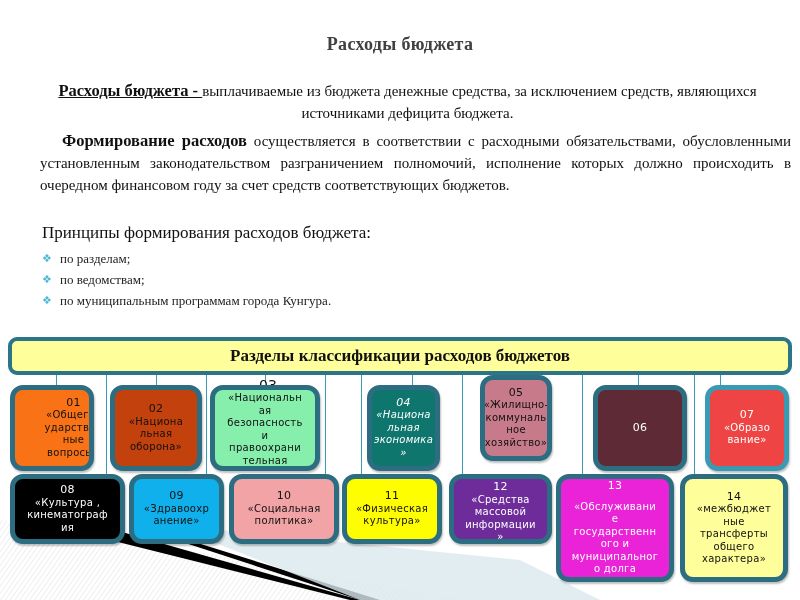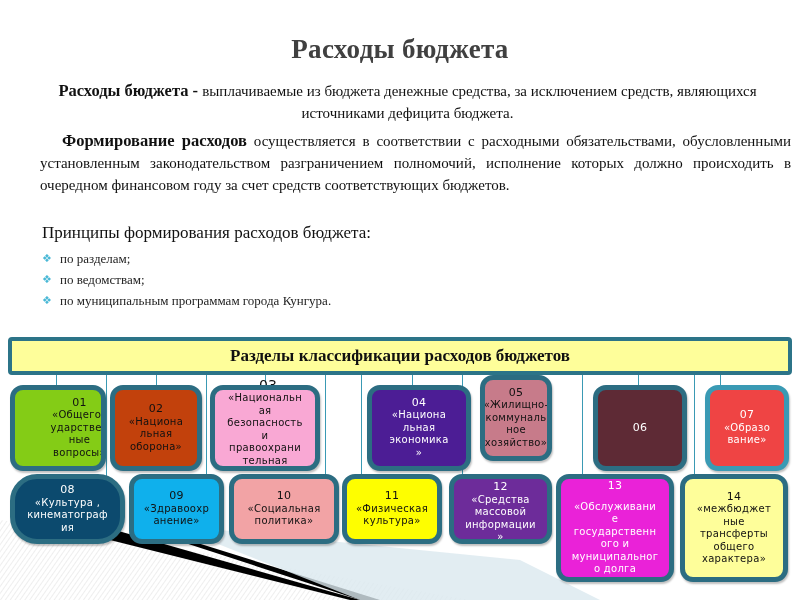--- a/index.html
+++ b/index.html
@@ -7,46 +7,46 @@
     width: 800px; height: 600px; position: relative; overflow: hidden;
     background: #ffffff;
     font-family: "Liberation Serif", serif;
   }
   .deco {
     position: absolute; left: 0; top: 0; width: 800px; height: 600px; pointer-events: none;
   }
   .title {
     position: absolute; left: 0; width: 800px; top: 34px; text-align: center;
     font-family: "Liberation Serif", serif; font-weight: bold;
-    font-size: 27px; color: #404040; letter-spacing: 0.3px;
+    font-size: 18px; color: #404040; letter-spacing: 0.3px;
   }
   .def {
     position: absolute; left: 30px; width: 755px; top: 80px; text-align: center;
     font-size: 15px; line-height: 22px; color: #111;
   }
-  .def b { font-size: 16.5px; }
+  .def b { font-size: 16.5px; text-decoration: underline; }
   .form {
     position: absolute; left: 40px; width: 751px; top: 130px;
     font-size: 15px; line-height: 22px; color: #111; text-align: justify;
     text-indent: 22px;
   }
   .form b { font-size: 16.5px; }
   .principles-title {
     position: absolute; left: 42px; top: 223px; font-size: 17px; font-weight: normal; color: #111;
   }
   .principles {
     position: absolute; left: 42px; top: 248px; margin: 0; padding: 0; list-style: none;
     font-size: 13px; color: #222;
   }
   .principles li { height: 21px; line-height: 21px; display: flex; align-items: center; }
   .principles .bullet { width: 18px; display: inline-block; color: #49b8d6; font-size: 11px; }
 
   .header-bar {
     position: absolute; left: 8px; top: 337px; width: 776px; height: 30px;
-    background: #fefe9a; border: 4px solid #2c7488; border-radius: 4px;
+    background: #fefe9a; border: 4px solid #2c7488; border-radius: 9px;
     display: flex; align-items: center; justify-content: center;
     font-family: "Liberation Serif", serif; font-weight: bold; font-size: 17px; color: #111;
   }
   .conn { position: absolute; width: 1px; background: #3a9ab4; }
   .box {
     position: absolute; box-sizing: border-box;
     border: 5px solid #2c6d82; border-radius: 13px;
     display: flex; flex-direction: column; align-items: center; justify-content: center;
     text-align: center; font-family: "DejaVu Sans", sans-serif; font-size: 10px; line-height: 12.5px;
     letter-spacing: 0.3px; overflow: hidden; padding: 2px 3px;
@@ -113,42 +113,42 @@
   <div class="conn" style="left:462px;top:375px;height:110px;"></div>
   <div class="conn" style="left:512px;top:375px;height:12px;"></div>
   <div class="conn" style="left:582px;top:375px;height:110px;"></div>
   <div class="conn" style="left:638px;top:375px;height:12px;"></div>
   <div class="conn" style="left:694px;top:375px;height:110px;"></div>
   <div class="conn" style="left:720px;top:375px;height:12px;"></div>
 </div>
 
 <div class="lbl-03">03</div>
 
-<div class="box" style="left:10px;top:385px;width:96px;height:86px;background:#84cc16;color:#111;padding-left:46px;">
+<div class="box" style="left:10px;top:385px;width:84px;height:86px;background:#f97316;color:#111;padding-left:46px;">
   <span class="num">01</span>
   <span class="txt">«Общегос
 ударствен
 ные
 вопросы»</span>
 </div>
 <div class="box" style="left:110px;top:385px;width:92px;height:86px;background:#c2410c;color:#111;">
   <span class="num">02</span>
   <span class="txt">«Национа
 льная
 оборона»</span>
 </div>
-<div class="box" style="left:210px;top:385px;width:110px;height:86px;background:#f9a8d4;color:#111;justify-content:flex-start;">
+<div class="box" style="left:210px;top:385px;width:110px;height:86px;background:#86efac;color:#111;justify-content:flex-start;">
   <span class="txt">«Национальн
 ая
 безопасность
 и
 правоохрани
 тельная</span>
 </div>
-<div class="box" style="left:367px;top:385px;width:104px;height:86px;background:#4c1d95;color:#fff;">
+<div class="box" style="left:367px;top:385px;width:73px;height:86px;background:#0f766e;color:#fff;font-style:italic;">
   <span class="num">04</span>
   <span class="txt">«Национа
 льная
 экономика
 »</span>
 </div>
 <div class="box" style="left:480px;top:375px;width:72px;height:86px;background:#c77b8a;color:#111;">
   <span class="num">05</span>
   <span class="txt">«Жилищно-
 коммуналь
@@ -157,21 +157,21 @@
 </div>
 <div class="box" style="left:593px;top:385px;width:94px;height:86px;background:#5e2a35;color:#fff;">
   <span class="num">06</span>
 </div>
 <div class="box" style="left:705px;top:385px;width:84px;height:86px;background:#ef4444;color:#fff;border-color:#3a9ab4;">
   <span class="num">07</span>
   <span class="txt">«Образо
 вание»</span>
 </div>
 
-<div class="box" style="left:10px;top:474px;width:115px;height:70px;background:#0c4a6e;color:#fff;border-radius:27px;">
+<div class="box" style="left:10px;top:474px;width:115px;height:70px;background:#000000;color:#fff;">
   <span class="num">08</span>
   <span class="txt">«Культура ,
 кинематограф
 ия</span>
 </div>
 <div class="box" style="left:129px;top:474px;width:95px;height:70px;background:#0fb0ec;color:#111;">
   <span class="num">09</span>
   <span class="txt">«Здравоохр
 анение»</span>
 </div>

